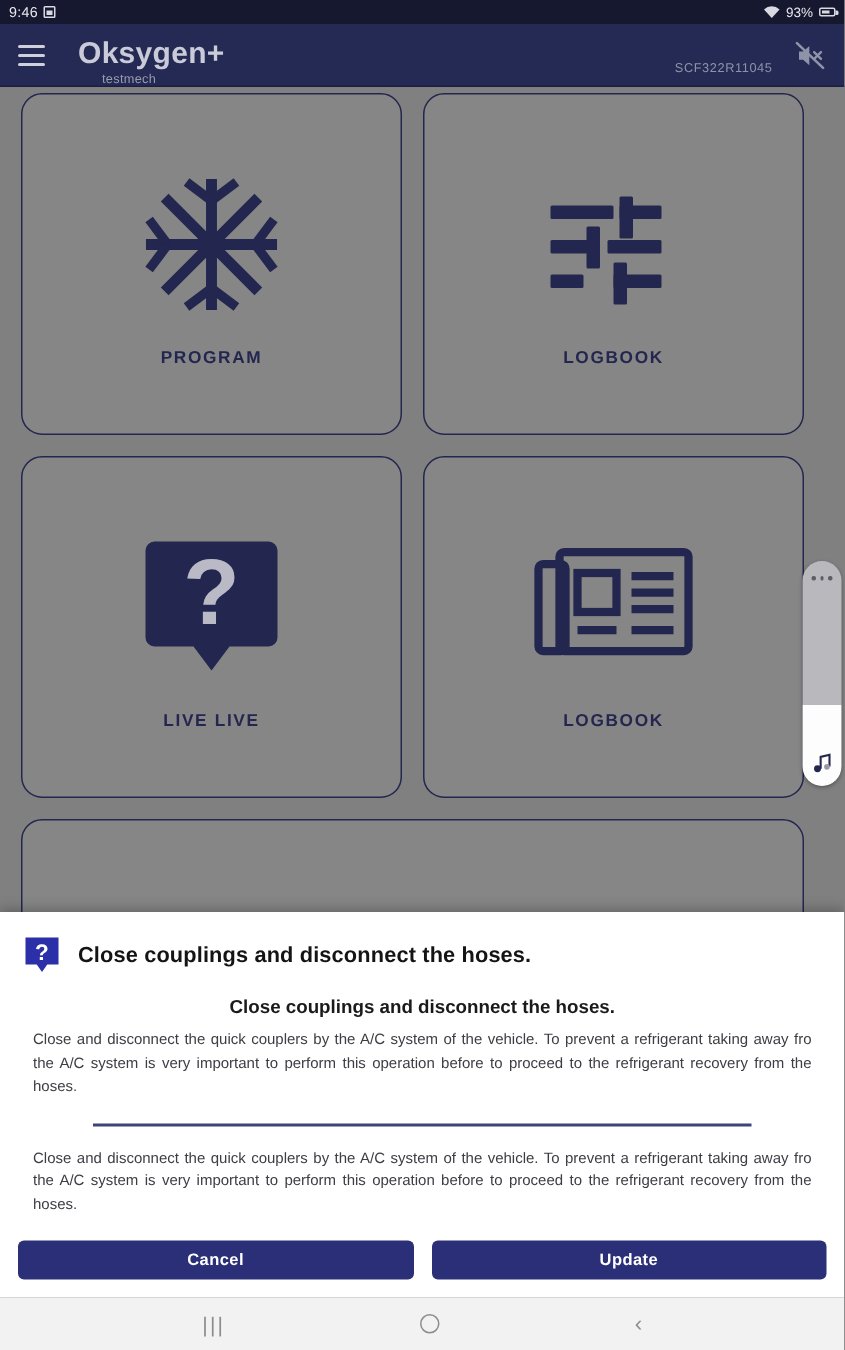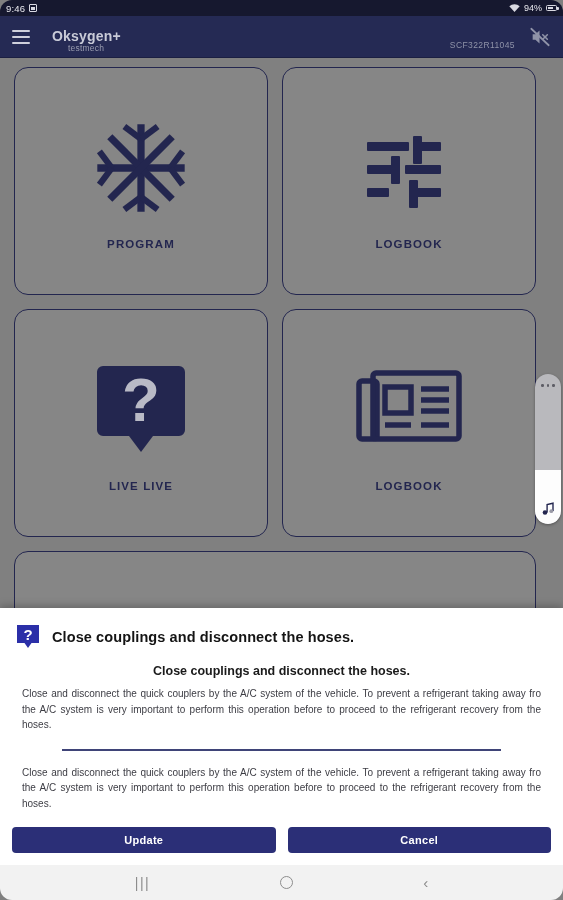--- a/index.html
+++ b/index.html
@@ -7,21 +7,20 @@
     width: 563px; height: 900px;
     font-family: "Liberation Sans", sans-serif;
     background: #808080;
     overflow: hidden;
   }
   #app {
     position: relative;
     width: 563px; height: 900px;
     background: #808080;
     overflow: hidden;
-    border-radius: 12px;
   }
 
   
   .statusbar {
     position: absolute; top: 0; left: 0;
     width: 563px; height: 16px;
     background: #16182f;
     display: flex; align-items: center;
     padding: 0 6px;
     color: #e8e8ee;
@@ -61,36 +60,36 @@
     border-bottom: 1px solid #1b1f42;
   }
   .hamburger {
     width: 18px; height: 14px;
     display: flex; flex-direction: column; justify-content: space-between;
     cursor: pointer; flex: none;
   }
   .hamburger span { display:block; height: 2px; background:#cfd0dc; border-radius:1px; }
   .titlewrap { margin-left: 22px; line-height: 1.05; }
   .app-title {
-    font-size: 14px; font-weight: bold; color: #c9cbd8;
+    font-size: 20px; font-weight: bold; color: #c9cbd8;
     letter-spacing: .2px;
     margin-top: 9px;
   }
   .app-sub { font-size: 8.5px; color: #9a9db0; margin-top: 1px; letter-spacing: .2px; padding-left: 16px; }
   .serial {
     margin-left: auto; font-size: 8.5px; color: #8f93a8;
     letter-spacing: .4px; padding-right: 14px; margin-top: 16px;
   }
   .mute-ico { width: 22px; height: 22px; flex: none; cursor: pointer; }
 
   
   .grid {
     position: absolute; top: 58px; left: 0;
     width: 563px; height: 578px;
-    padding: 9px 14px;
+    padding: 4px 14px;
     display: flex; flex-wrap: wrap;
     gap: 14px 14px;
     align-content: flex-start;
     overflow: hidden;
   }
   .tile {
     width: 254px; height: 228px;
     background: #868686;
     border: 1.6px solid #23264f;
     border-radius: 14px;
@@ -198,21 +197,21 @@
 
   <div class="statusbar">
     <div class="sb-left">
       <span class="sb-time">9:46</span>
       <span class="shot-ico"></span>
     </div>
     <div class="sb-right">
       <svg width="11" height="9" viewBox="0 0 11 9">
         <path d="M5.5 8 L0.3 2.3 A7.6 7.6 0 0 1 10.7 2.3 Z" fill="#d9d9e2"></path>
       </svg>
-      <span class="sb-batt-text">94%</span>
+      <span class="sb-batt-text">93%</span>
       <span class="batt">
           <i></i>
         </span>
     </div>
   </div>
 
   <div class="appbar">
     <div class="hamburger">
       <span></span>
         <span></span>
@@ -331,22 +330,22 @@
       </svg>
       <div class="dlg-title">Close couplings and disconnect the hoses.</div>
     </div>
     <div class="dlg-body">
       <div class="dlg-sub">Close couplings and disconnect the hoses.</div>
       <div class="dlg-p">Close and disconnect the quick couplers by the A/C system of the vehicle. To prevent a refrigerant taking away fro the A/C system is very important to perform this operation before to proceed to the refrigerant recovery from the hoses.</div>
       <div class="dlg-divider"></div>
       <div class="dlg-p">Close and disconnect the quick couplers by the A/C system of the vehicle. To prevent a refrigerant taking away fro the A/C system is very important to perform this operation before to proceed to the refrigerant recovery from the hoses.</div>
     </div>
     <div class="dlg-actions">
+      <button class="dlg-btn">Cancel</button>
       <button class="dlg-btn">Update</button>
-      <button class="dlg-btn">Cancel</button>
     </div>
   </div>
 
   <div class="navbar">
     <div class="nav-btn nav-recents">|||</div>
     <div class="nav-home"></div>
     <div class="nav-btn">‹</div>
   </div>
 
 </div>

